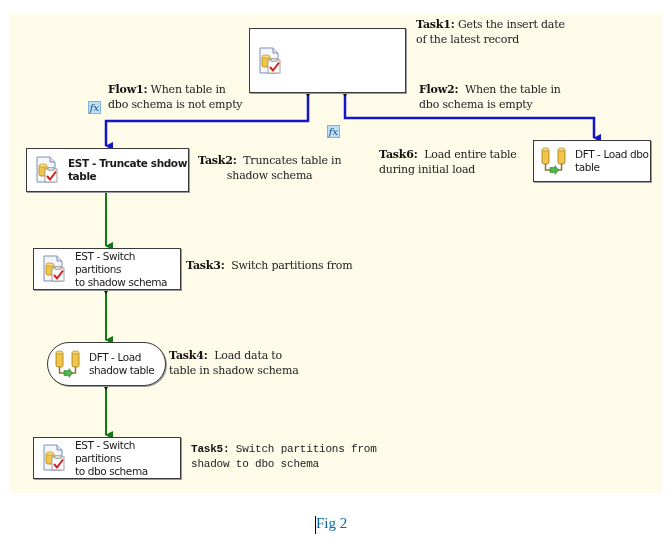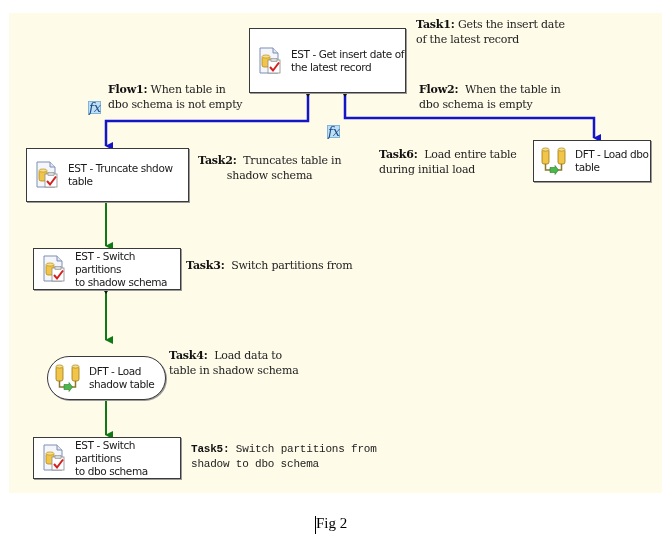--- a/index.html
+++ b/index.html
@@ -8,23 +8,23 @@
   .task-box {
     position: absolute; background: #ffffff; border: 1px solid #3a3a3a;
     box-shadow: 1px 1px 0 #9a9a9a; box-sizing: border-box;
     display: flex; align-items: center;
   }
   .task-box .icon { width: 28px; height: 30px; margin-left: 6px; margin-right: 7px; flex: 0 0 auto; }
   .task-label { font-family: "DejaVu Sans", sans-serif; font-size: 10.5px; line-height: 13px; color: #1a1a1a; letter-spacing: -0.4px; white-space: pre-line; }
   .note { position: absolute; font-family: "DejaVu Serif", serif; font-size: 11px; line-height: 15px; color: #222; letter-spacing: -0.2px; }
   .note b { font-weight: bold; color: #111; }
   .fx { position: absolute; width: 11px; height: 11px; background: #bfe0f4; border: 1px solid #7fb5d9;
-        font-family: "DejaVu Serif", serif; font-style: italic; font-size: 13px; line-height: 11px; text-align: center; color: #1c4a8a; }
+        font-family: "DejaVu Serif", serif; font-style: italic; font-size: 10px; line-height: 11px; text-align: center; color: #1c4a8a; }
   svg.wires { position: absolute; left: 0; top: 0; }
-  .caption { position: absolute; left: 316px; top: 515px; font-family: "Liberation Serif", serif; font-size: 15px; color: #000000; }
+  .caption { position: absolute; left: 316px; top: 515px; font-family: "Liberation Serif", serif; font-size: 15px; color: #0369a1; }
   .cursor { position: absolute; left: 315px; top: 516px; width: 1px; height: 18px; background: #000; }
 </style>
 </head>
 <body>
 
 <div class="panel"></div>
 
 <svg class="wires" width="672" height="539">
   <defs>
     <marker id="arrBlue" markerWidth="8" markerHeight="8" refX="4" refY="7" orient="auto" markerUnits="userSpaceOnUse">
@@ -57,25 +57,23 @@
   <svg viewBox="0 0 28 30" width="28" height="30">
     <path d="M4,2 L17,2 L22,7 L22,27 L4,27 Z" fill="#f4f6fb" stroke="#7d8fb3" stroke-width="1"></path>
     <path d="M17,2 L17,7 L22,7" fill="#dfe5f2" stroke="#7d8fb3" stroke-width="1"></path>
     <rect x="6" y="10" width="8" height="11" rx="2" fill="#f1c54a" stroke="#b58a12" stroke-width="0.8"></rect>
     <ellipse cx="10" cy="10.5" rx="4" ry="1.6" fill="#f8de86" stroke="#b58a12" stroke-width="0.6"></ellipse>
     <rect x="12" y="14" width="12" height="13" fill="#ffffff" stroke="#8a8a8a" stroke-width="0.8"></rect>
     <rect x="15" y="12.5" width="6" height="3" fill="#d9d9d9" stroke="#8a8a8a" stroke-width="0.6"></rect>
     <path d="M14,21 L17,24.5 L23,16.5" fill="none" stroke="#d42020" stroke-width="2"></path>
   </svg>
 </span>
-  <span class="task-label">EST - Get insert date of
-the latest record</span>
 </div>
 
-<div class="task-box" style="left:26px;top:148px;width:163px;height:54px;">
+<div class="task-box" style="left:26px;top:148px;width:163px;height:44px;font-weight:bold;">
   <span class="icon">
   <svg viewBox="0 0 28 30" width="28" height="30">
     <path d="M4,2 L17,2 L22,7 L22,27 L4,27 Z" fill="#f4f6fb" stroke="#7d8fb3" stroke-width="1"></path>
     <path d="M17,2 L17,7 L22,7" fill="#dfe5f2" stroke="#7d8fb3" stroke-width="1"></path>
     <rect x="6" y="10" width="8" height="11" rx="2" fill="#f1c54a" stroke="#b58a12" stroke-width="0.8"></rect>
     <ellipse cx="10" cy="10.5" rx="4" ry="1.6" fill="#f8de86" stroke="#b58a12" stroke-width="0.6"></ellipse>
     <rect x="12" y="14" width="12" height="13" fill="#ffffff" stroke="#8a8a8a" stroke-width="0.8"></rect>
     <rect x="15" y="12.5" width="6" height="3" fill="#d9d9d9" stroke="#8a8a8a" stroke-width="0.6"></rect>
     <path d="M14,21 L17,24.5 L23,16.5" fill="none" stroke="#d42020" stroke-width="2"></path>
   </svg>
@@ -93,21 +91,21 @@
     <ellipse cx="10" cy="10.5" rx="4" ry="1.6" fill="#f8de86" stroke="#b58a12" stroke-width="0.6"></ellipse>
     <rect x="12" y="14" width="12" height="13" fill="#ffffff" stroke="#8a8a8a" stroke-width="0.8"></rect>
     <rect x="15" y="12.5" width="6" height="3" fill="#d9d9d9" stroke="#8a8a8a" stroke-width="0.6"></rect>
     <path d="M14,21 L17,24.5 L23,16.5" fill="none" stroke="#d42020" stroke-width="2"></path>
   </svg>
 </span>
   <span class="task-label">EST - Switch partitions
 to shadow schema</span>
 </div>
 
-<div class="task-box" style="left:47px;top:356px;width:119px;height:44px;border-radius:22px;">
+<div class="task-box" style="left:47px;top:342px;width:119px;height:44px;border-radius:22px;">
   <span class="icon">
   <svg viewBox="0 0 28 30" width="28" height="30">
     <rect x="2" y="3" width="7" height="15" rx="2" fill="#f1c54a" stroke="#a07a10" stroke-width="0.8"></rect>
     <ellipse cx="5.5" cy="3.5" rx="3.5" ry="1.6" fill="#f8de86" stroke="#a07a10" stroke-width="0.6"></ellipse>
     <rect x="18" y="3" width="7" height="15" rx="2" fill="#f1c54a" stroke="#a07a10" stroke-width="0.8"></rect>
     <ellipse cx="21.5" cy="3.5" rx="3.5" ry="1.6" fill="#f8de86" stroke="#a07a10" stroke-width="0.6"></ellipse>
     <path d="M5.5,18 L5.5,24 L21.5,24 L21.5,18" fill="none" stroke="#8a7a2a" stroke-width="1.5"></path>
     <path d="M10,21.5 L15,21.5 L15,19.5 L18.5,24 L15,28.5 L15,26.5 L10,26.5 Z" fill="#4cb84c" stroke="#2b7a2b" stroke-width="0.6"></path>
   </svg>
 </span>

